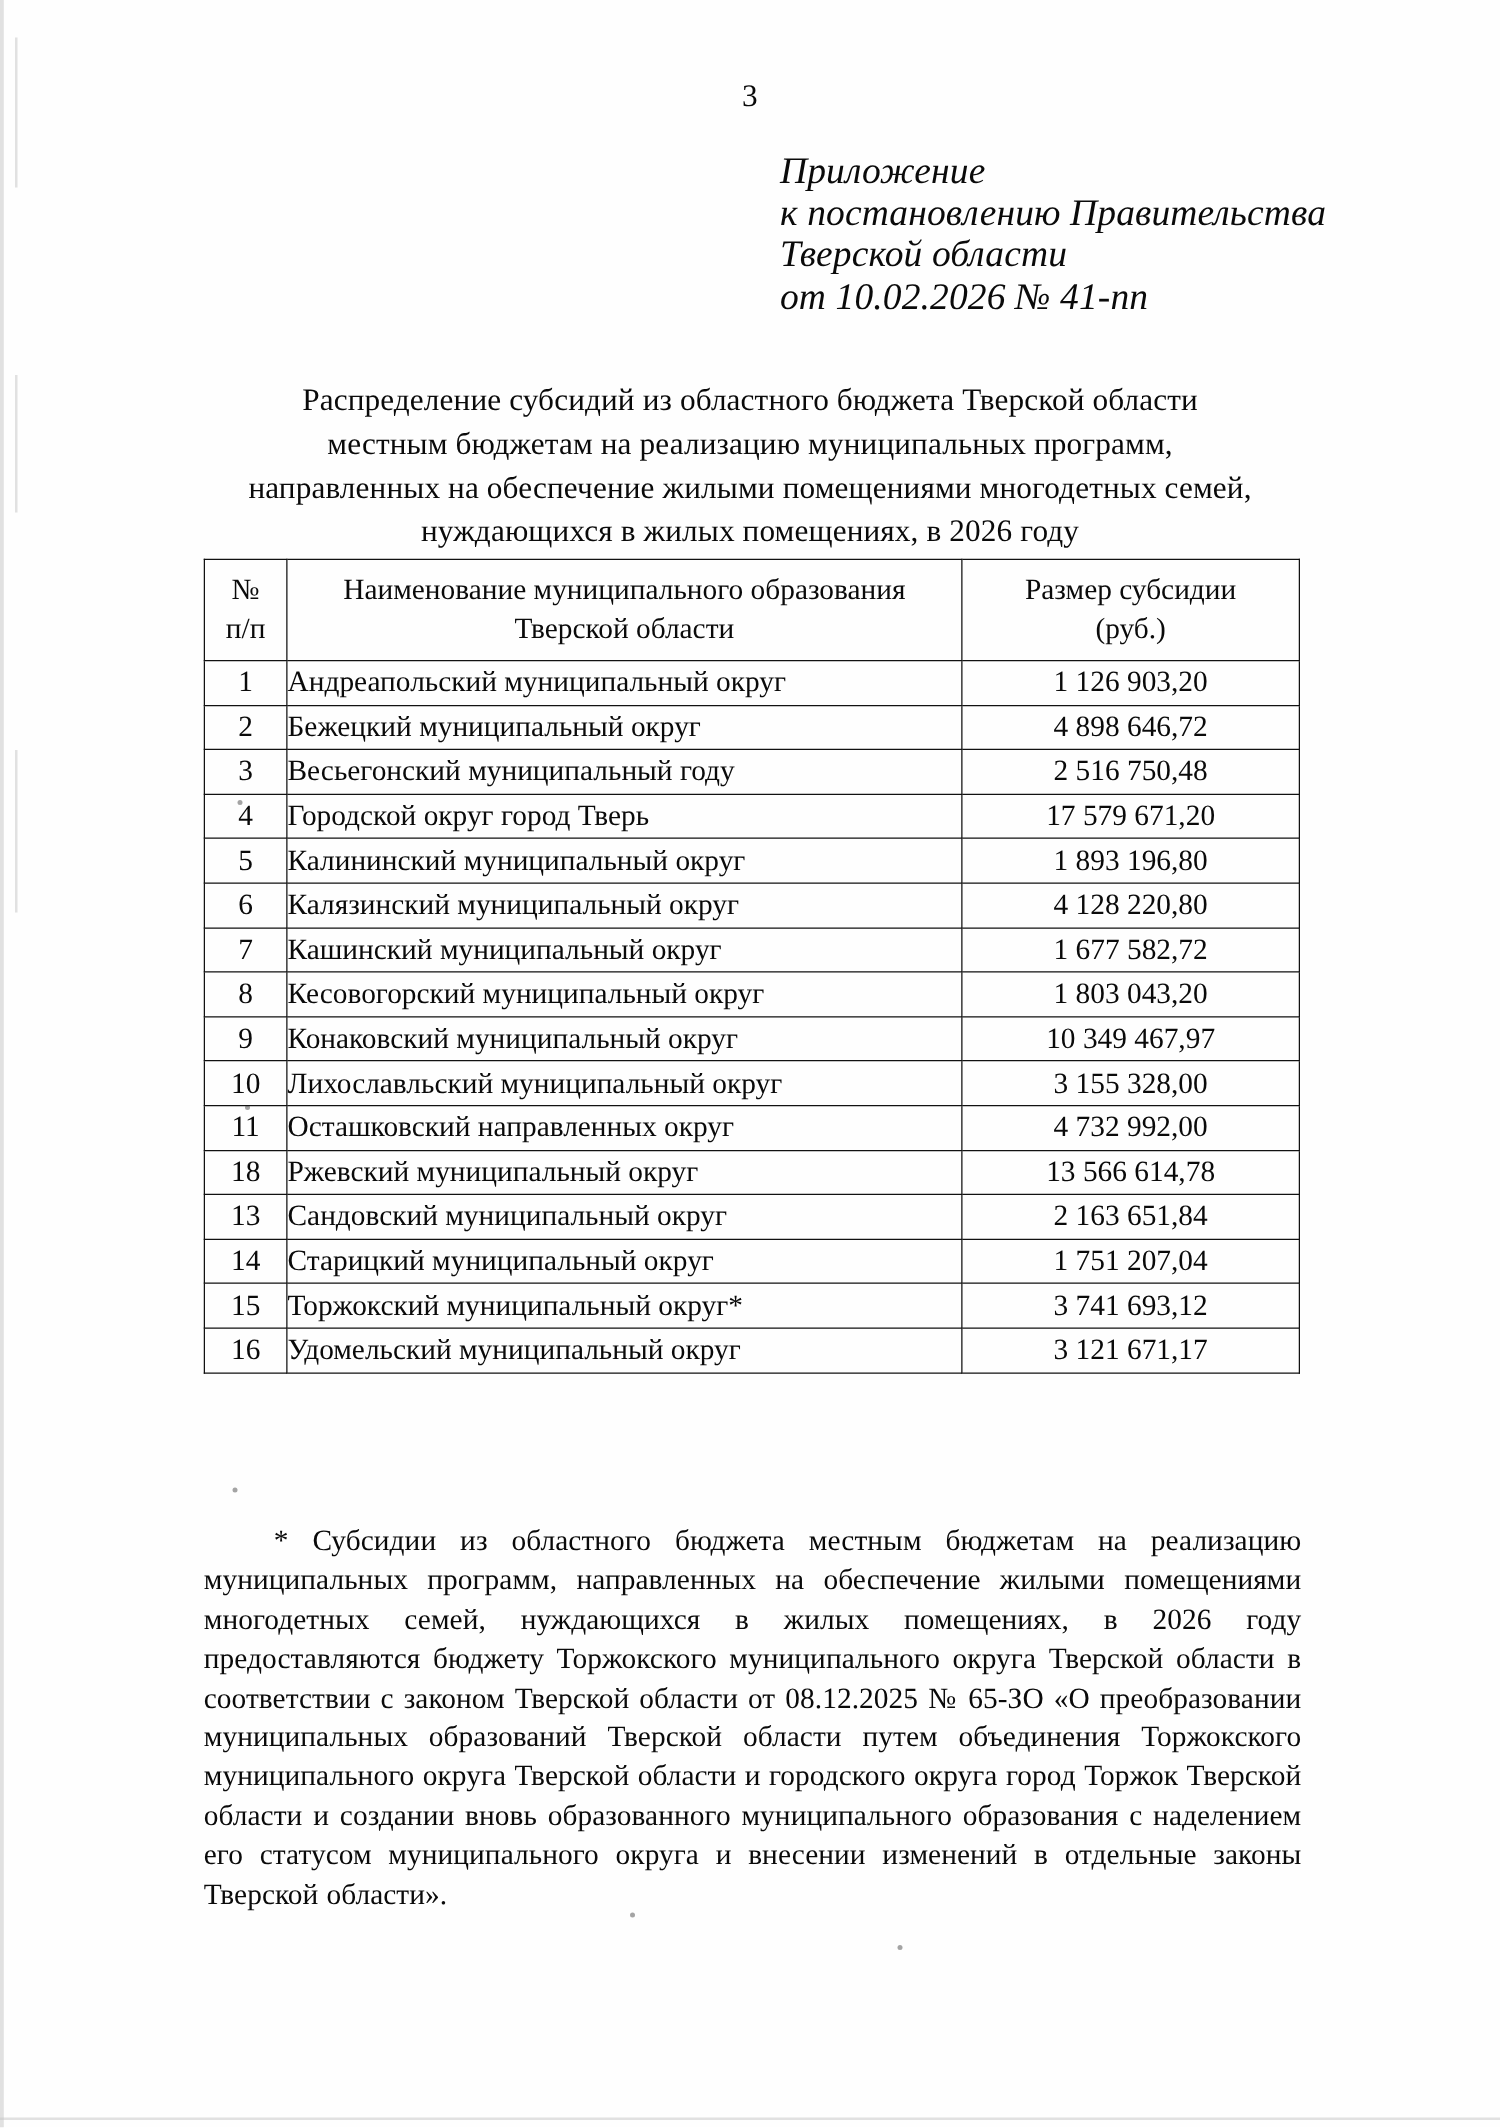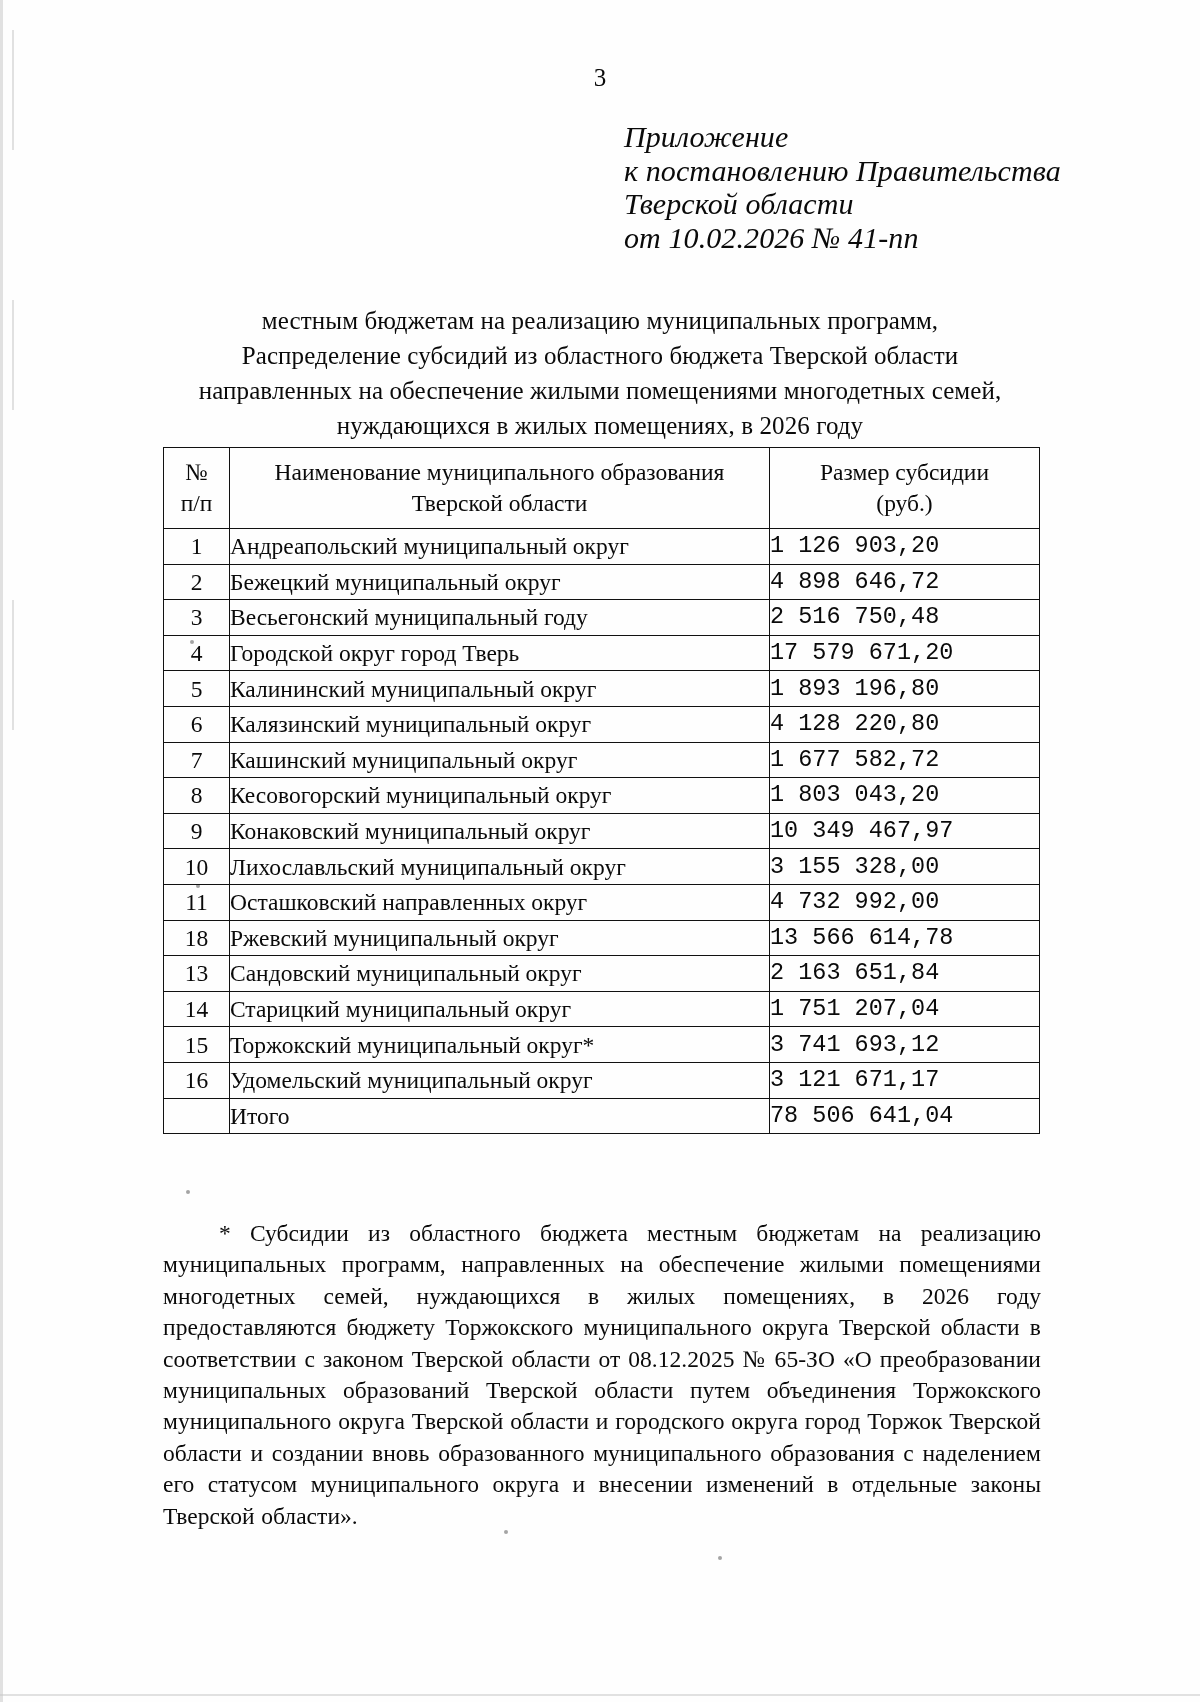--- a/index.html
+++ b/index.html
@@ -88,21 +88,21 @@
     padding: 3px 6px;
   }
   thead .hdr-sub { display: block; }
 
   tbody td {
     height: 34.6px;
     line-height: 30px;
   }
   td.cell-num   { text-align: center; }
   td.cell-name  { text-align: left;  padding-left: 12px; }
-  td.cell-value { text-align: left; padding-right: 6px; font-family: Liberation Mono, monospace; }
+  td.cell-value { text-align: center; padding-right: 6px; }
   td.cell-total-label { text-align: left; padding-left: 12px; }
 
   .footnote {
     position: absolute;
     top: 1178px;
     left: 163px;
     width: 878px;
     font-size: 23.5px;
     line-height: 31.4px;
     text-align: justify;
@@ -140,22 +140,22 @@
   <div class="page-number">3</div>
 
   <div class="appendix-block">
     <div>Приложение</div>
     <div>к постановлению Правительства</div>
     <div>Тверской области</div>
     <div>от 10.02.2026 № 41-пп</div>
   </div>
 
   <div class="doc-title">
+    <div>Распределение субсидий из областного бюджета Тверской области</div>
     <div>местным бюджетам на реализацию муниципальных программ,</div>
-    <div>Распределение субсидий из областного бюджета Тверской области</div>
     <div>направленных на обеспечение жилыми помещениями многодетных семей,</div>
     <div>нуждающихся в жилых помещениях, в 2026 году</div>
   </div>
 
   <table class="subsidy">
     <colgroup>
       <col class="col-num">
       <col class="col-name">
       <col class="col-value">
     </colgroup>
@@ -249,23 +249,18 @@
         <tr>
           <td class="cell-num">15</td>
           <td class="cell-name">Торжокский муниципальный округ*</td>
           <td class="cell-value">3 741 693,12</td>
         </tr>
         <tr>
           <td class="cell-num">16</td>
           <td class="cell-name">Удомельский муниципальный округ</td>
           <td class="cell-value">3 121 671,17</td>
         </tr>
-        <tr>
-          <td class="cell-num"></td>
-          <td class="cell-total-label">Итого</td>
-          <td class="cell-value">78 506 641,04</td>
-        </tr>
       </tbody>
   </table>
 
   <div class="footnote">* Субсидии из областного бюджета местным бюджетам на реализацию муниципальных программ, направленных на обеспечение жилыми помещениями многодетных семей, нуждающихся в жилых помещениях, в 2026 году предоставляются бюджету Торжокского муниципального округа Тверской области в соответствии с законом Тверской области от 08.12.2025 № 65-ЗО «О преобразовании муниципальных образований Тверской области путем объединения Торжокского муниципального округа Тверской области и городского округа город Торжок Тверской области и создании вновь образованного муниципального образования с наделением его статусом муниципального округа и внесении изменений в отдельные законы Тверской области».</div>
 
 </div>
 
 </body></html>

